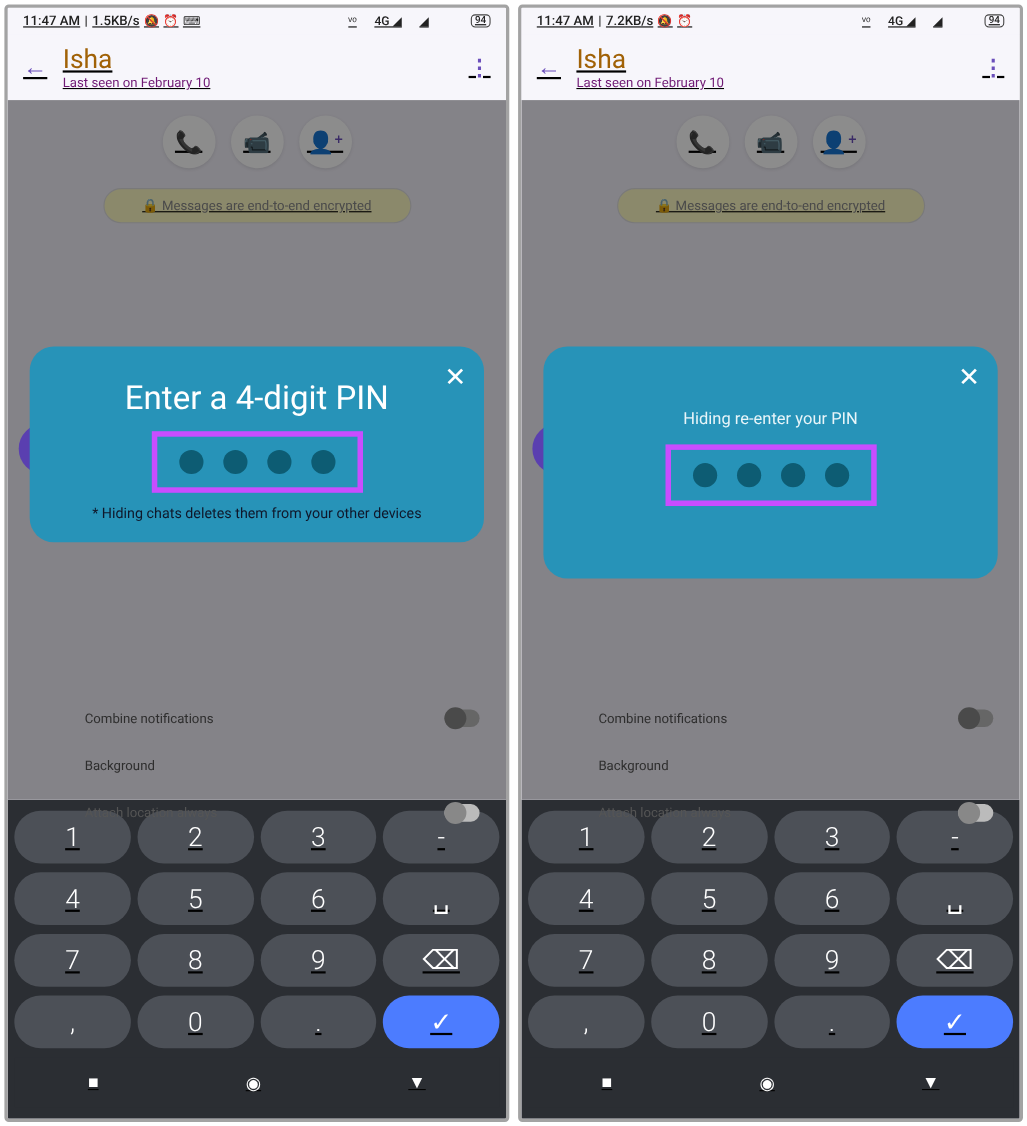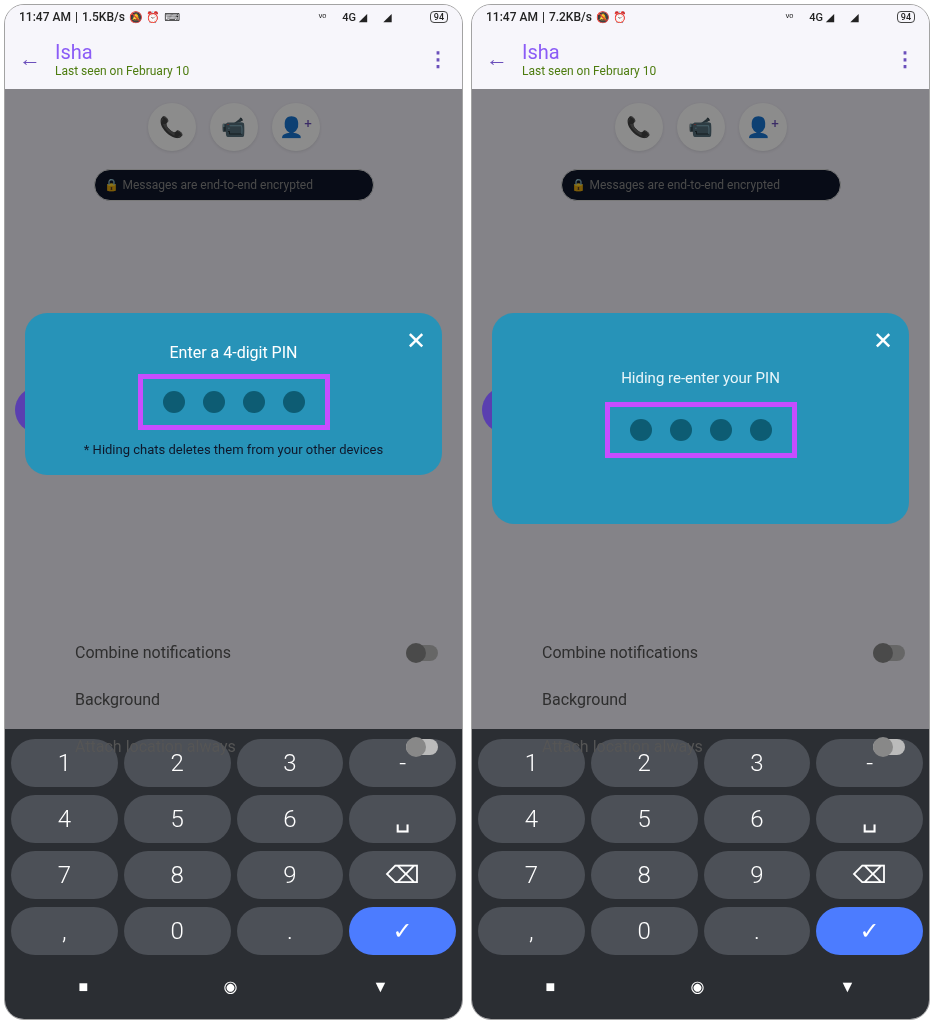--- a/index.html
+++ b/index.html
@@ -9,26 +9,27 @@
     width: 934px;
     height: 1024px;
     display: flex;
     gap: 8px;
     padding: 4px;
   }
   .phone {
     width: 459px;
     height: 1016px;
     background: #f2f0f7;
-    border-radius: 20px;
-    border: 1px solid #a3a3a3;
+    border-radius: 4px;
+    border: 3px solid #a3a3a3;
     overflow: hidden;
     position: relative;
     display: flex;
     flex-direction: column;
+    text-decoration: underline;
   }
   .statusbar {
     height: 24px;
     background: #f7f6fb;
     display: flex;
     align-items: center;
     justify-content: space-between;
     padding: 0 14px;
     font-size: 12px;
     font-weight: 500;
@@ -39,22 +40,22 @@
   .header {
     height: 60px;
     display: flex;
     align-items: center;
     padding: 0 14px;
     gap: 14px;
     background: #f7f6fb;
   }
   .back-arrow { font-size: 22px; color: #6b4fbb; cursor:pointer;}
   .header-title-wrap { flex:1; }
-  .header-title { font-size: 20px; color:#8b5cf6; font-weight:400; }
-  .header-sub { font-size:12px; color:#4d7c0f; }
+  .header-title { font-size: 24px; color:#a16207; font-weight:400; }
+  .header-sub { font-size:12px; color:#701a75; }
   .more-btn { font-size:20px; color:#6b4fbb; font-weight:bold; }
   .body-area {
     flex:1;
     position:relative;
     background:#f0eef7;
   }
   .dimmer {
     position:absolute; inset:0;
     background: rgba(0,0,0,0.45);
   }
@@ -67,22 +68,22 @@
     background:#fff;
     display:flex;align-items:center;justify-content:center;
     color:#6b4fbb;font-size:20px;
     box-shadow:0 1px 3px rgba(0,0,0,0.1);
   }
   .e2e-banner {
     margin: 8px auto 0;
     width: 280px;
     border-radius: 20px;
     border:1px solid #ddd;
-    background:#0f172a;
-    text-align:left;
+    background:#fef9c3;
+    text-align:center;
     font-size:12px;
     color:#888;
     padding:8px 10px;
   }
   
   .dialog {
     position:absolute;
     left:20px; right:20px;
     top:224px;
     border-radius:22px;
@@ -90,21 +91,21 @@
     color:#fff;
     padding:20px 22px 18px;
     text-align:center;
     z-index:5;
   }
   .dialog.confirm { padding:54px 22px 54px; }
   .dialog .close {
     position:absolute; right:16px; top:14px;
     font-size:24px; font-weight:300; cursor:pointer;
   }
-  .dialog-title { font-size:16px; font-weight:400; margin: 10px 0 8px; }
+  .dialog-title { font-size:30px; font-weight:400; margin: 10px 0 8px; }
   .dialog-text { font-size:15px; line-height:1.5; color:#e8f5f9; }
   .dialog-text .link { text-decoration: underline; color:#fff; }
   .pin-row {
     display:flex; justify-content:center; gap:18px;
     padding:12px 20px;
     border:5px solid #c84dff;
     width:fit-content;
     margin:12px auto;
     background:#2793b8;
   }
@@ -113,21 +114,21 @@
   
   .settings {
     position:absolute;
     left:0;right:0;
     top:540px;
     padding:0 0 0 70px;
   }
   .setting-row {
     display:flex; align-items:center; justify-content:space-between;
     padding:14px 24px 14px 0;
-    font-size:16px; color:#555;
+    font-size:12px; color:#555;
   }
   .fab {
     position:absolute;
     left:10px; bottom:296px;
     width:46px;height:46px;border-radius:50%;
     background:#5a3fb0;
     display:flex;align-items:center;justify-content:center;
     color:#fff; font-size:18px;
     z-index:2;
   }

